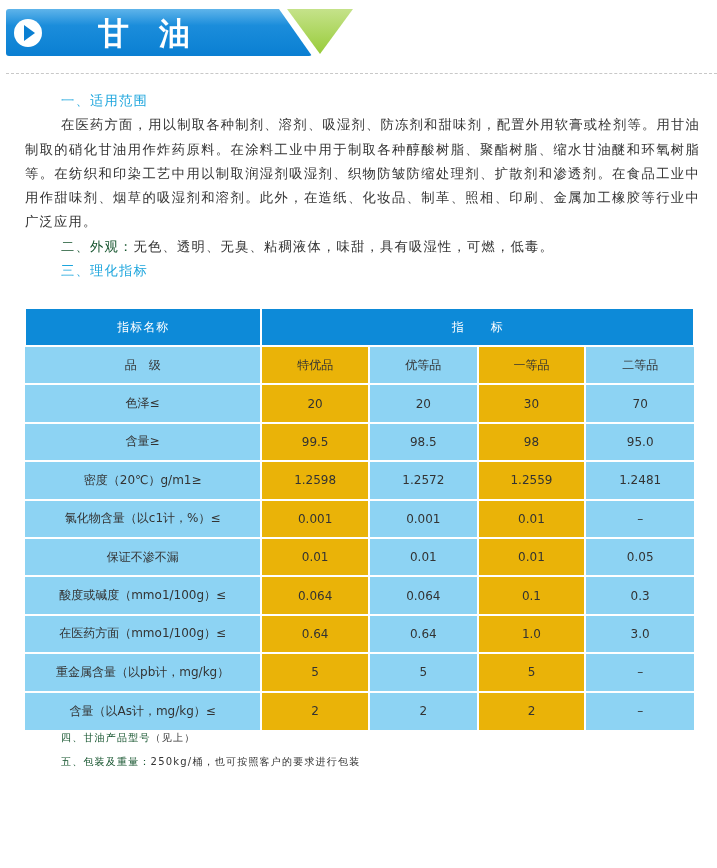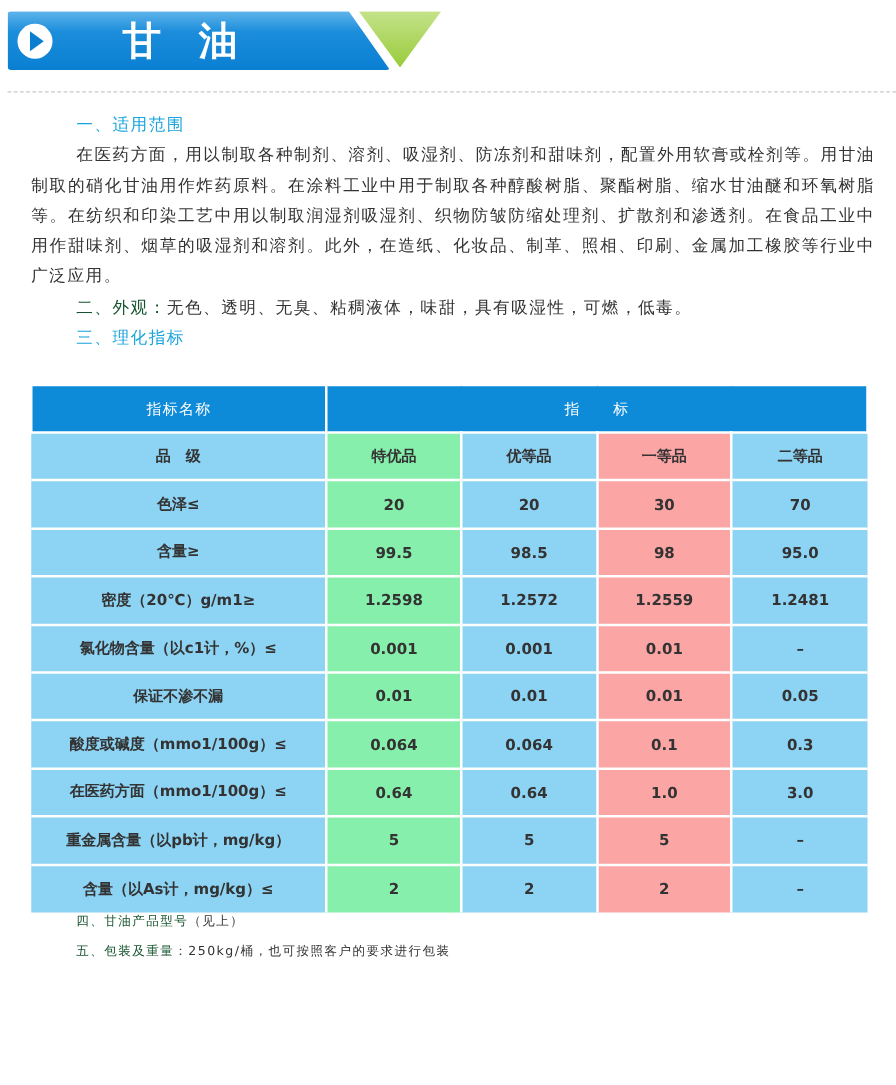--- a/index.html
+++ b/index.html
@@ -45,25 +45,25 @@
 
   
   .spec-table {
     position: absolute; left: 24px; top: 307px; width: 671px;
     border-collapse: collapse; font-size: 12px; color: #333;
   }
   .spec-table td, .spec-table th { text-align: center; border: 2px solid #ffffff; border-top-width: 2px; padding: 0; }
   .spec-table .hdr th { background: #0d8ad8; color: #ffffff; font-weight: normal; height: 38px; letter-spacing: 1px; }
   .spec-table tr.row td { height: 38.4px; }
   .spec-table .c-name { width: 237px; background: #8dd3f3; }
-  .spec-table .c1 { width: 108px; background: #86efac; }
+  .spec-table .c1 { width: 108px; background: #eab308; }
   .spec-table .c2 { width: 109px; background: #8dd3f3; }
-  .spec-table .c3 { width: 108px; background: #fca5a5; }
+  .spec-table .c3 { width: 108px; background: #eab308; }
   .spec-table .c4 { width: 109px; background: #8dd3f3; }
-  .spec-table tr.row td { border-left: 0; border-right: 2px solid #ffffff; font-weight: bold; }
+  .spec-table tr.row td { border-left: 0; border-right: 2px solid #ffffff; }
   .spec-table tr.row td.c4 { border-right: 0; }
   .spec-table tr:last-child td { border-bottom: 0; }
 
   .bottom { position: absolute; left: 25px; top: 726px; width: 675px; font-size: 10px; line-height: 24.3px; letter-spacing: 1.2px; }
 </style>
 </head>
 <body>
 
 <div class="banner">
   <div class="banner-blue"></div>

